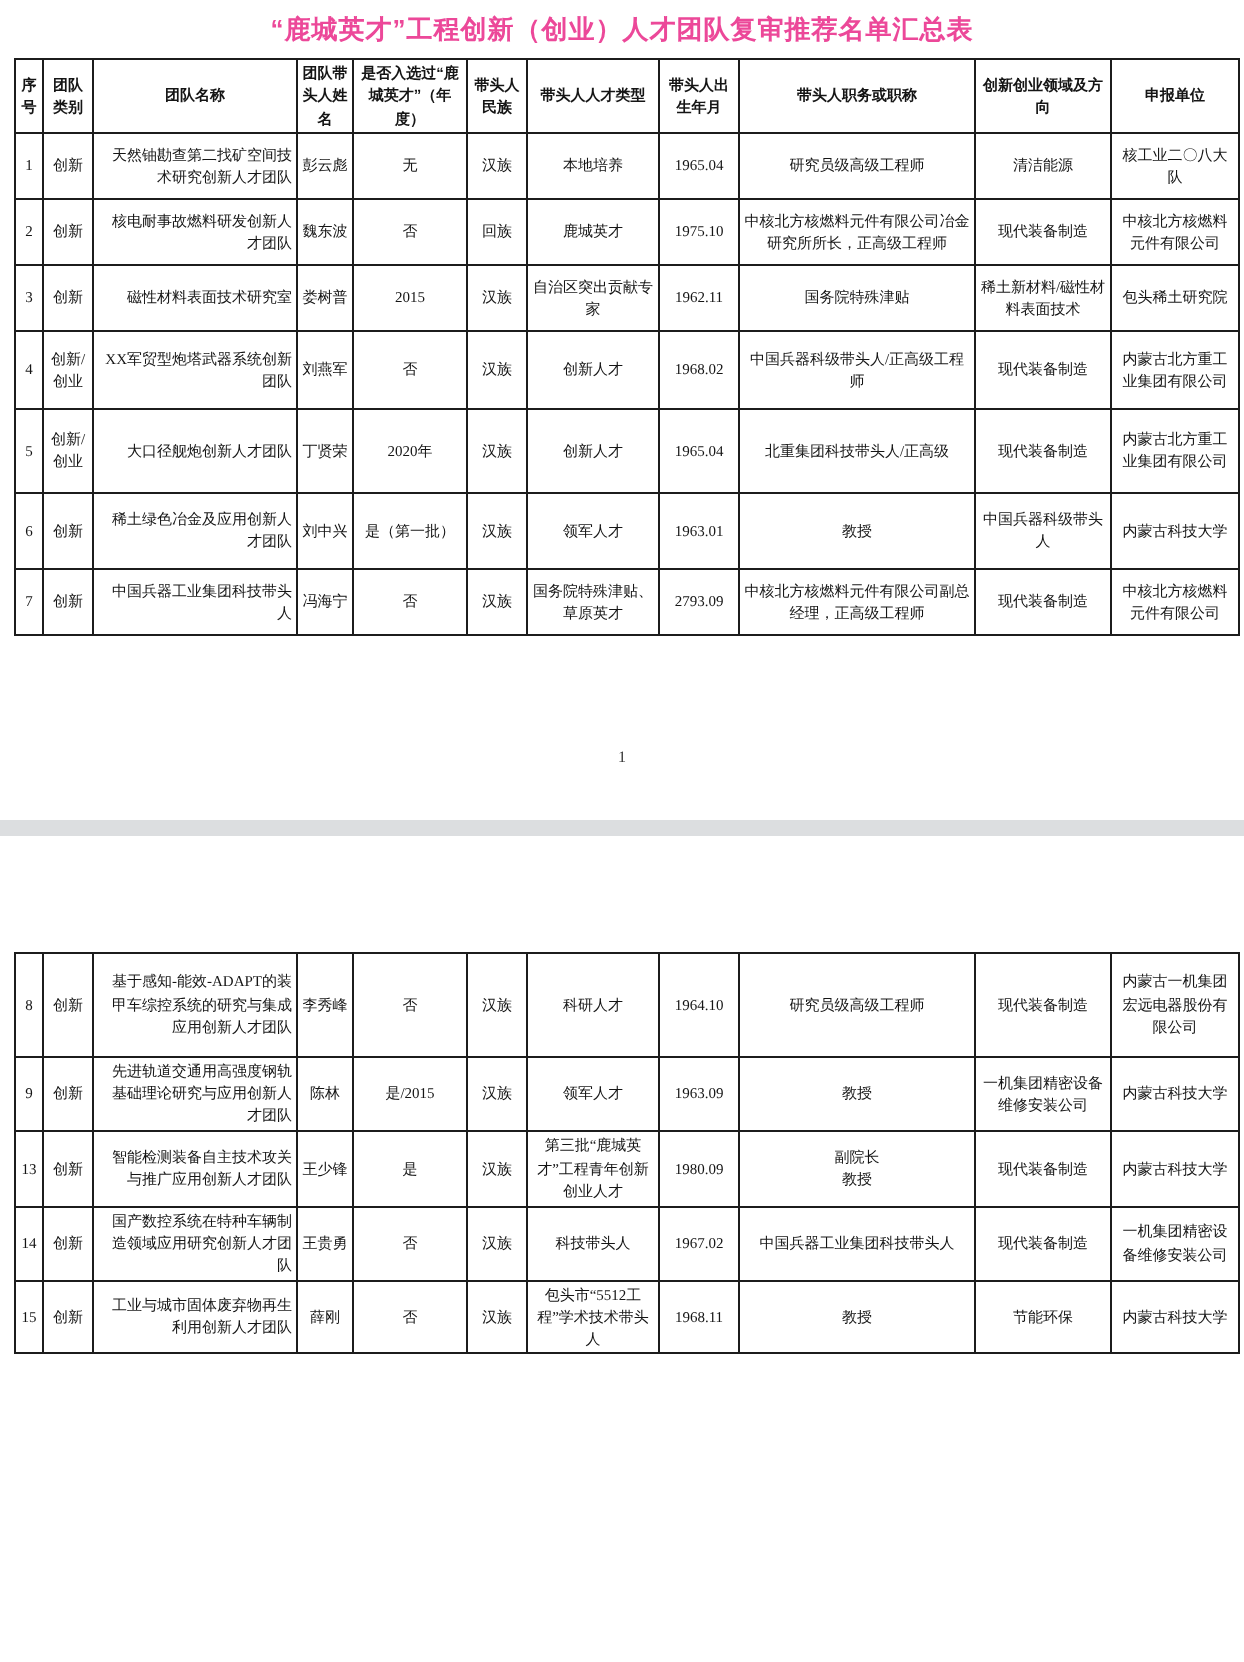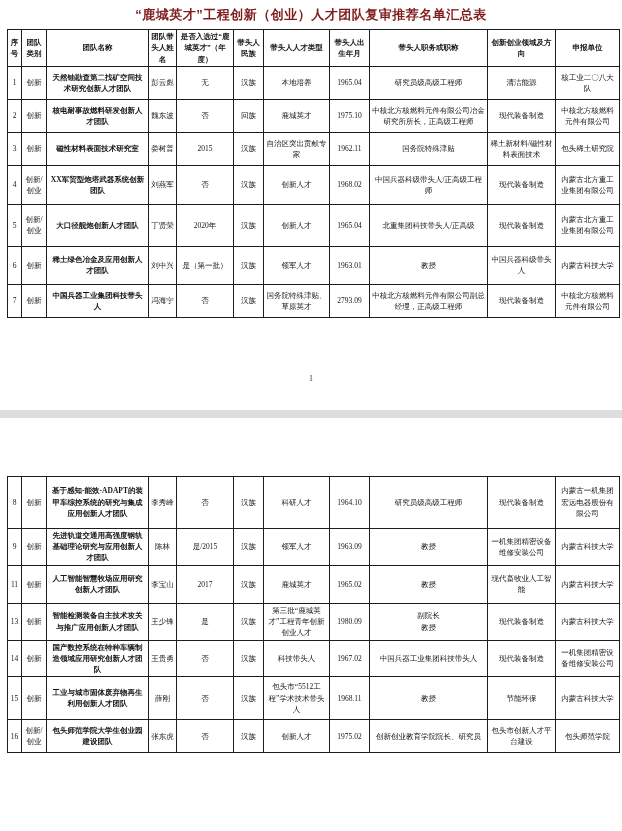--- a/index.html
+++ b/index.html
@@ -10,21 +10,21 @@
     font-family: "Liberation Serif", serif;
     color: #111111;
   }
   .doc-title {
     text-align: center;
     font-family: "Liberation Sans", sans-serif;
     font-weight: bold;
     font-size: 13px;
     padding-top: 6px;
     letter-spacing: 0.5px;
-    color: #7f1d1d;
+    color: #ec4899;
   }
   table.sheet {
     table-layout: fixed;
     width: 612px;
     margin-left: 7px;
     border-collapse: collapse;
     margin-top: 5px;
   }
   table.sheet td {
     border: 1px solid #1c1c1c;
@@ -36,21 +36,21 @@
     white-space: pre-line;
     word-break: break-all;
     color: #151515;
   }
   table.sheet thead td {
     font-family: "Liberation Sans", sans-serif;
     font-weight: bold;
     height: 34px;
   }
   table.sheet tbody tr { height: 33px; }
-  table.sheet tbody td:nth-child(3) { text-align: center; font-weight: bold; }
+  table.sheet tbody td:nth-child(3) { text-align: right; }
   
   #table1 tbody tr:nth-child(4) { height: 39px; }
   #table1 tbody tr:nth-child(5) { height: 42px; }
   #table1 tbody tr:nth-child(6) { height: 38px; }
   #table2 tbody tr:nth-child(1) { height: 52px; }
   #table2 tbody tr:nth-child(2) { height: 37px; }
   #table2 tbody tr:nth-child(3) { height: 38px; }
   #table2 tbody tr:nth-child(6) { height: 43px; }
   #table2 tbody tr:nth-child(9) { height: 36px; }
   .page-number {
@@ -235,33 +235,20 @@
         <td>陈林</td>
         <td>是/2015</td>
         <td>汉族</td>
         <td>领军人才</td>
         <td>1963.09</td>
         <td>教授</td>
         <td>一机集团精密设备维修安装公司</td>
         <td>内蒙古科技大学</td>
       </tr>
       <tr>
-        <td>11</td>
-        <td>创新</td>
-        <td>人工智能智慧牧场应用研究创新人才团队</td>
-        <td>李宝山</td>
-        <td>2017</td>
-        <td>汉族</td>
-        <td>鹿城英才</td>
-        <td>1965.02</td>
-        <td>教授</td>
-        <td>现代畜牧业人工智能</td>
-        <td>内蒙古科技大学</td>
-      </tr>
-      <tr>
         <td>13</td>
         <td>创新</td>
         <td>智能检测装备自主技术攻关与推广应用创新人才团队</td>
         <td>王少锋</td>
         <td>是</td>
         <td>汉族</td>
         <td>第三批“鹿城英才”工程青年创新创业人才</td>
         <td>1980.09</td>
         <td>副院长
 教授</td>
@@ -287,27 +274,14 @@
         <td>工业与城市固体废弃物再生利用创新人才团队</td>
         <td>薛刚</td>
         <td>否</td>
         <td>汉族</td>
         <td>包头市“5512工程”学术技术带头人</td>
         <td>1968.11</td>
         <td>教授</td>
         <td>节能环保</td>
         <td>内蒙古科技大学</td>
       </tr>
-      <tr>
-        <td>16</td>
-        <td>创新/创业</td>
-        <td>包头师范学院大学生创业园建设团队</td>
-        <td>张东虎</td>
-        <td>否</td>
-        <td>汉族</td>
-        <td>创新人才</td>
-        <td>1975.02</td>
-        <td>创新创业教育学院院长、研究员</td>
-        <td>包头市创新人才平台建设</td>
-        <td>包头师范学院</td>
-      </tr>
     </tbody>
 </table>
 
 </body></html>

